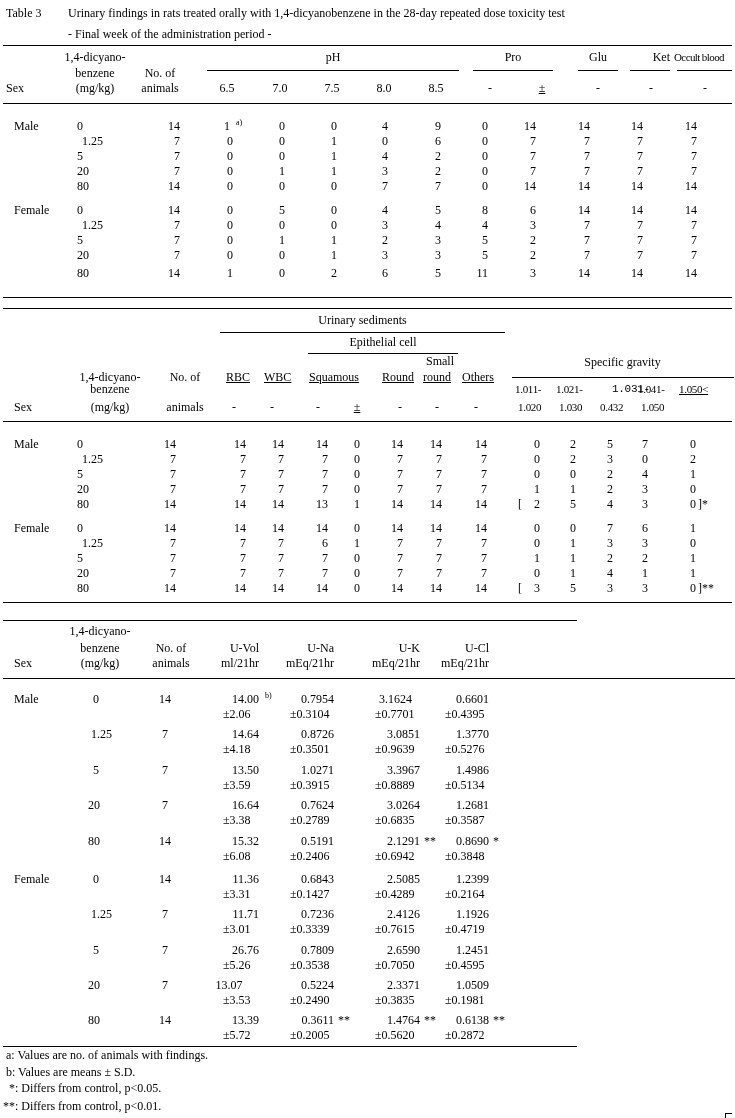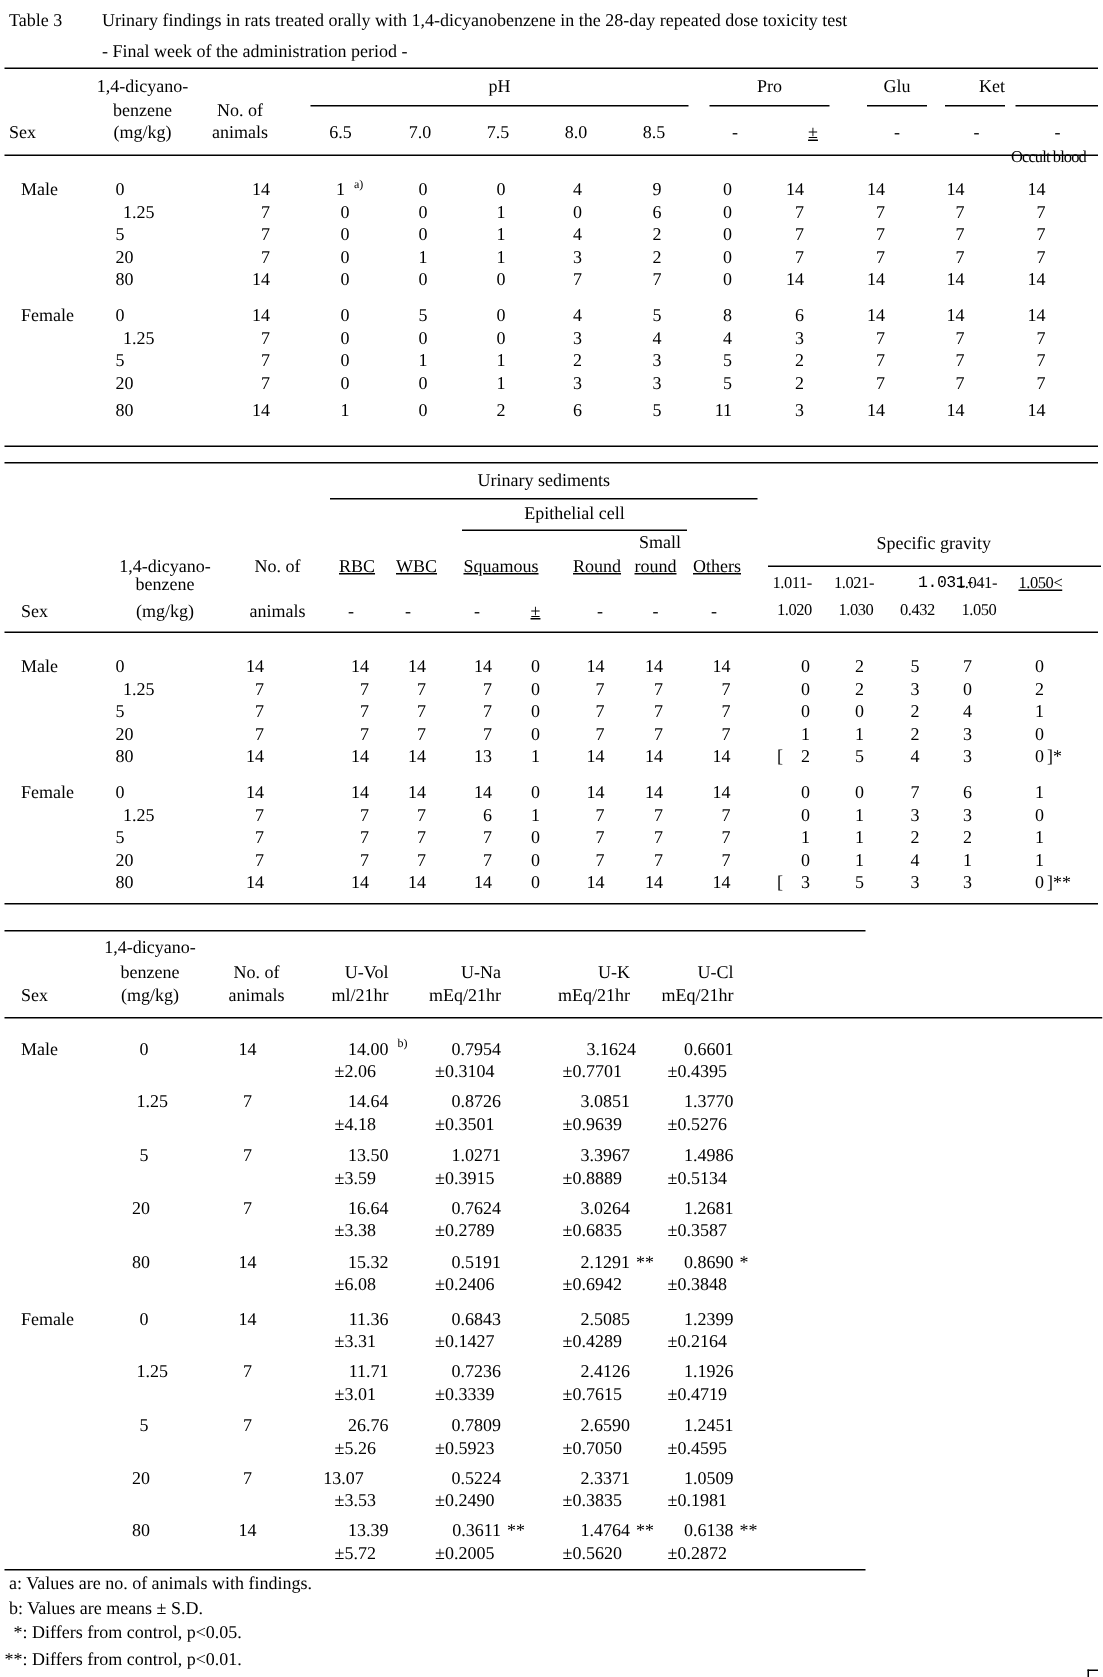--- a/index.html
+++ b/index.html
@@ -33,21 +33,21 @@
   <div class="cell c" style="left:120px;width:80px;top:81px;">animals</div>
 
   <div class="cell c" style="left:207px;width:252px;top:50px;">pH</div>
   <div class="uline" style="left:207px;width:252px;top:70px;"></div>
   <div class="cell c" style="left:473px;width:80px;top:50px;">Pro</div>
   <div class="uline" style="left:473px;width:80px;top:70px;"></div>
   <div class="cell c" style="left:578px;width:40px;top:50px;">Glu</div>
   <div class="uline" style="left:578px;width:40px;top:70px;"></div>
   <div class="cell c" style="left:630px;width:40px;top:50px;text-align:right;padding-left:0;">Ket</div>
   <div class="uline" style="left:630px;width:40px;top:70px;"></div>
-  <div class="cell" style="left:674px;top:50px;font-size:11px;letter-spacing:-0.6px;margin-top:48px;">Occult blood</div>
+  <div class="cell" style="left:674px;top:50px;font-size:11px;letter-spacing:-0.6px;">Occult blood</div>
   <div class="uline" style="left:677px;width:55px;top:70px;"></div>
 
   <div id="t1-subhead">
       <div class="cell c" style="left: 212px; top: 81px; width: 30px;">6.5</div>
       <div class="cell c" style="left: 265px; top: 81px; width: 30px;">7.0</div>
       <div class="cell c" style="left: 317px; top: 81px; width: 30px;">7.5</div>
       <div class="cell c" style="left: 369px; top: 81px; width: 30px;">8.0</div>
       <div class="cell c" style="left: 421px; top: 81px; width: 30px;">8.5</div>
       <div class="cell c" style="left: 480px; top: 81px; width: 20px;">-</div>
       <div class="cell c u" style="left: 532px; top: 81px; width: 20px;">±</div>
@@ -398,21 +398,21 @@
       <div class="cell r" style="left: 409px; top: 656px; width: 80px;">mEq/21hr</div>
     </div>
   <div class="hr" style="left:3px;width:732px;top:678px;"></div>
   <div id="t3-body">
       <div class="cell" style="left: 14px; top: 692px;">Male</div>
       <div class="cell" style="left: 93px; top: 692px;">0</div>
       <div class="cell c" style="left: 150px; top: 692px; width: 30px;">14</div>
       <div class="cell r" style="left: 199px; top: 692px; width: 60px;">14.00</div>
       <div class="cell" style="left: 265px; top: 692px;"><span class="sup" style="margin-left: 0px;">b)</span></div>
       <div class="cell r" style="left: 274px; top: 692px; width: 60px;">0.7954</div>
-      <div class="cell r" style="left: 364px; top: 692px; width: 60px;">3.1624</div>
+      <div class="cell r" style="left: 352px; top: 692px; width: 60px;">3.1624</div>
       <div class="cell r" style="left: 429px; top: 692px; width: 60px;">0.6601</div>
       <div class="cell" style="left: 223px; top: 707px;">±2.06</div>
       <div class="cell" style="left: 290px; top: 707px;">±0.3104</div>
       <div class="cell" style="left: 375px; top: 707px;">±0.7701</div>
       <div class="cell" style="left: 445px; top: 707px;">±0.4395</div>
       <div class="cell" style="left: 91px; top: 727px;">1.25</div>
       <div class="cell c" style="left: 150px; top: 727px; width: 30px;">7</div>
       <div class="cell r" style="left: 199px; top: 727px; width: 60px;">14.64</div>
       <div class="cell r" style="left: 274px; top: 727px; width: 60px;">0.8726</div>
       <div class="cell r" style="left: 360px; top: 727px; width: 60px;">3.0851</div>
@@ -474,21 +474,21 @@
       <div class="cell" style="left: 290px; top: 922px;">±0.3339</div>
       <div class="cell" style="left: 375px; top: 922px;">±0.7615</div>
       <div class="cell" style="left: 445px; top: 922px;">±0.4719</div>
       <div class="cell" style="left: 93px; top: 943px;">5</div>
       <div class="cell c" style="left: 150px; top: 943px; width: 30px;">7</div>
       <div class="cell r" style="left: 199px; top: 943px; width: 60px;">26.76</div>
       <div class="cell r" style="left: 274px; top: 943px; width: 60px;">0.7809</div>
       <div class="cell r" style="left: 360px; top: 943px; width: 60px;">2.6590</div>
       <div class="cell r" style="left: 429px; top: 943px; width: 60px;">1.2451</div>
       <div class="cell" style="left: 223px; top: 958px;">±5.26</div>
-      <div class="cell" style="left: 290px; top: 958px;">±0.5923</div>
+      <div class="cell" style="left: 290px; top: 958px;">±0.3538</div>
       <div class="cell" style="left: 375px; top: 958px;">±0.7050</div>
       <div class="cell" style="left: 445px; top: 958px;">±0.4595</div>
       <div class="cell" style="left: 88px; top: 978px;">20</div>
       <div class="cell c" style="left: 150px; top: 978px; width: 30px;">7</div>
       <div class="cell r" style="left: 199px; top: 978px; width: 60px; text-align: center;">13.07</div>
       <div class="cell r" style="left: 274px; top: 978px; width: 60px;">0.5224</div>
       <div class="cell r" style="left: 360px; top: 978px; width: 60px;">2.3371</div>
       <div class="cell r" style="left: 429px; top: 978px; width: 60px;">1.0509</div>
       <div class="cell" style="left: 223px; top: 993px;">±3.53</div>
       <div class="cell" style="left: 290px; top: 993px;">±0.2490</div>

